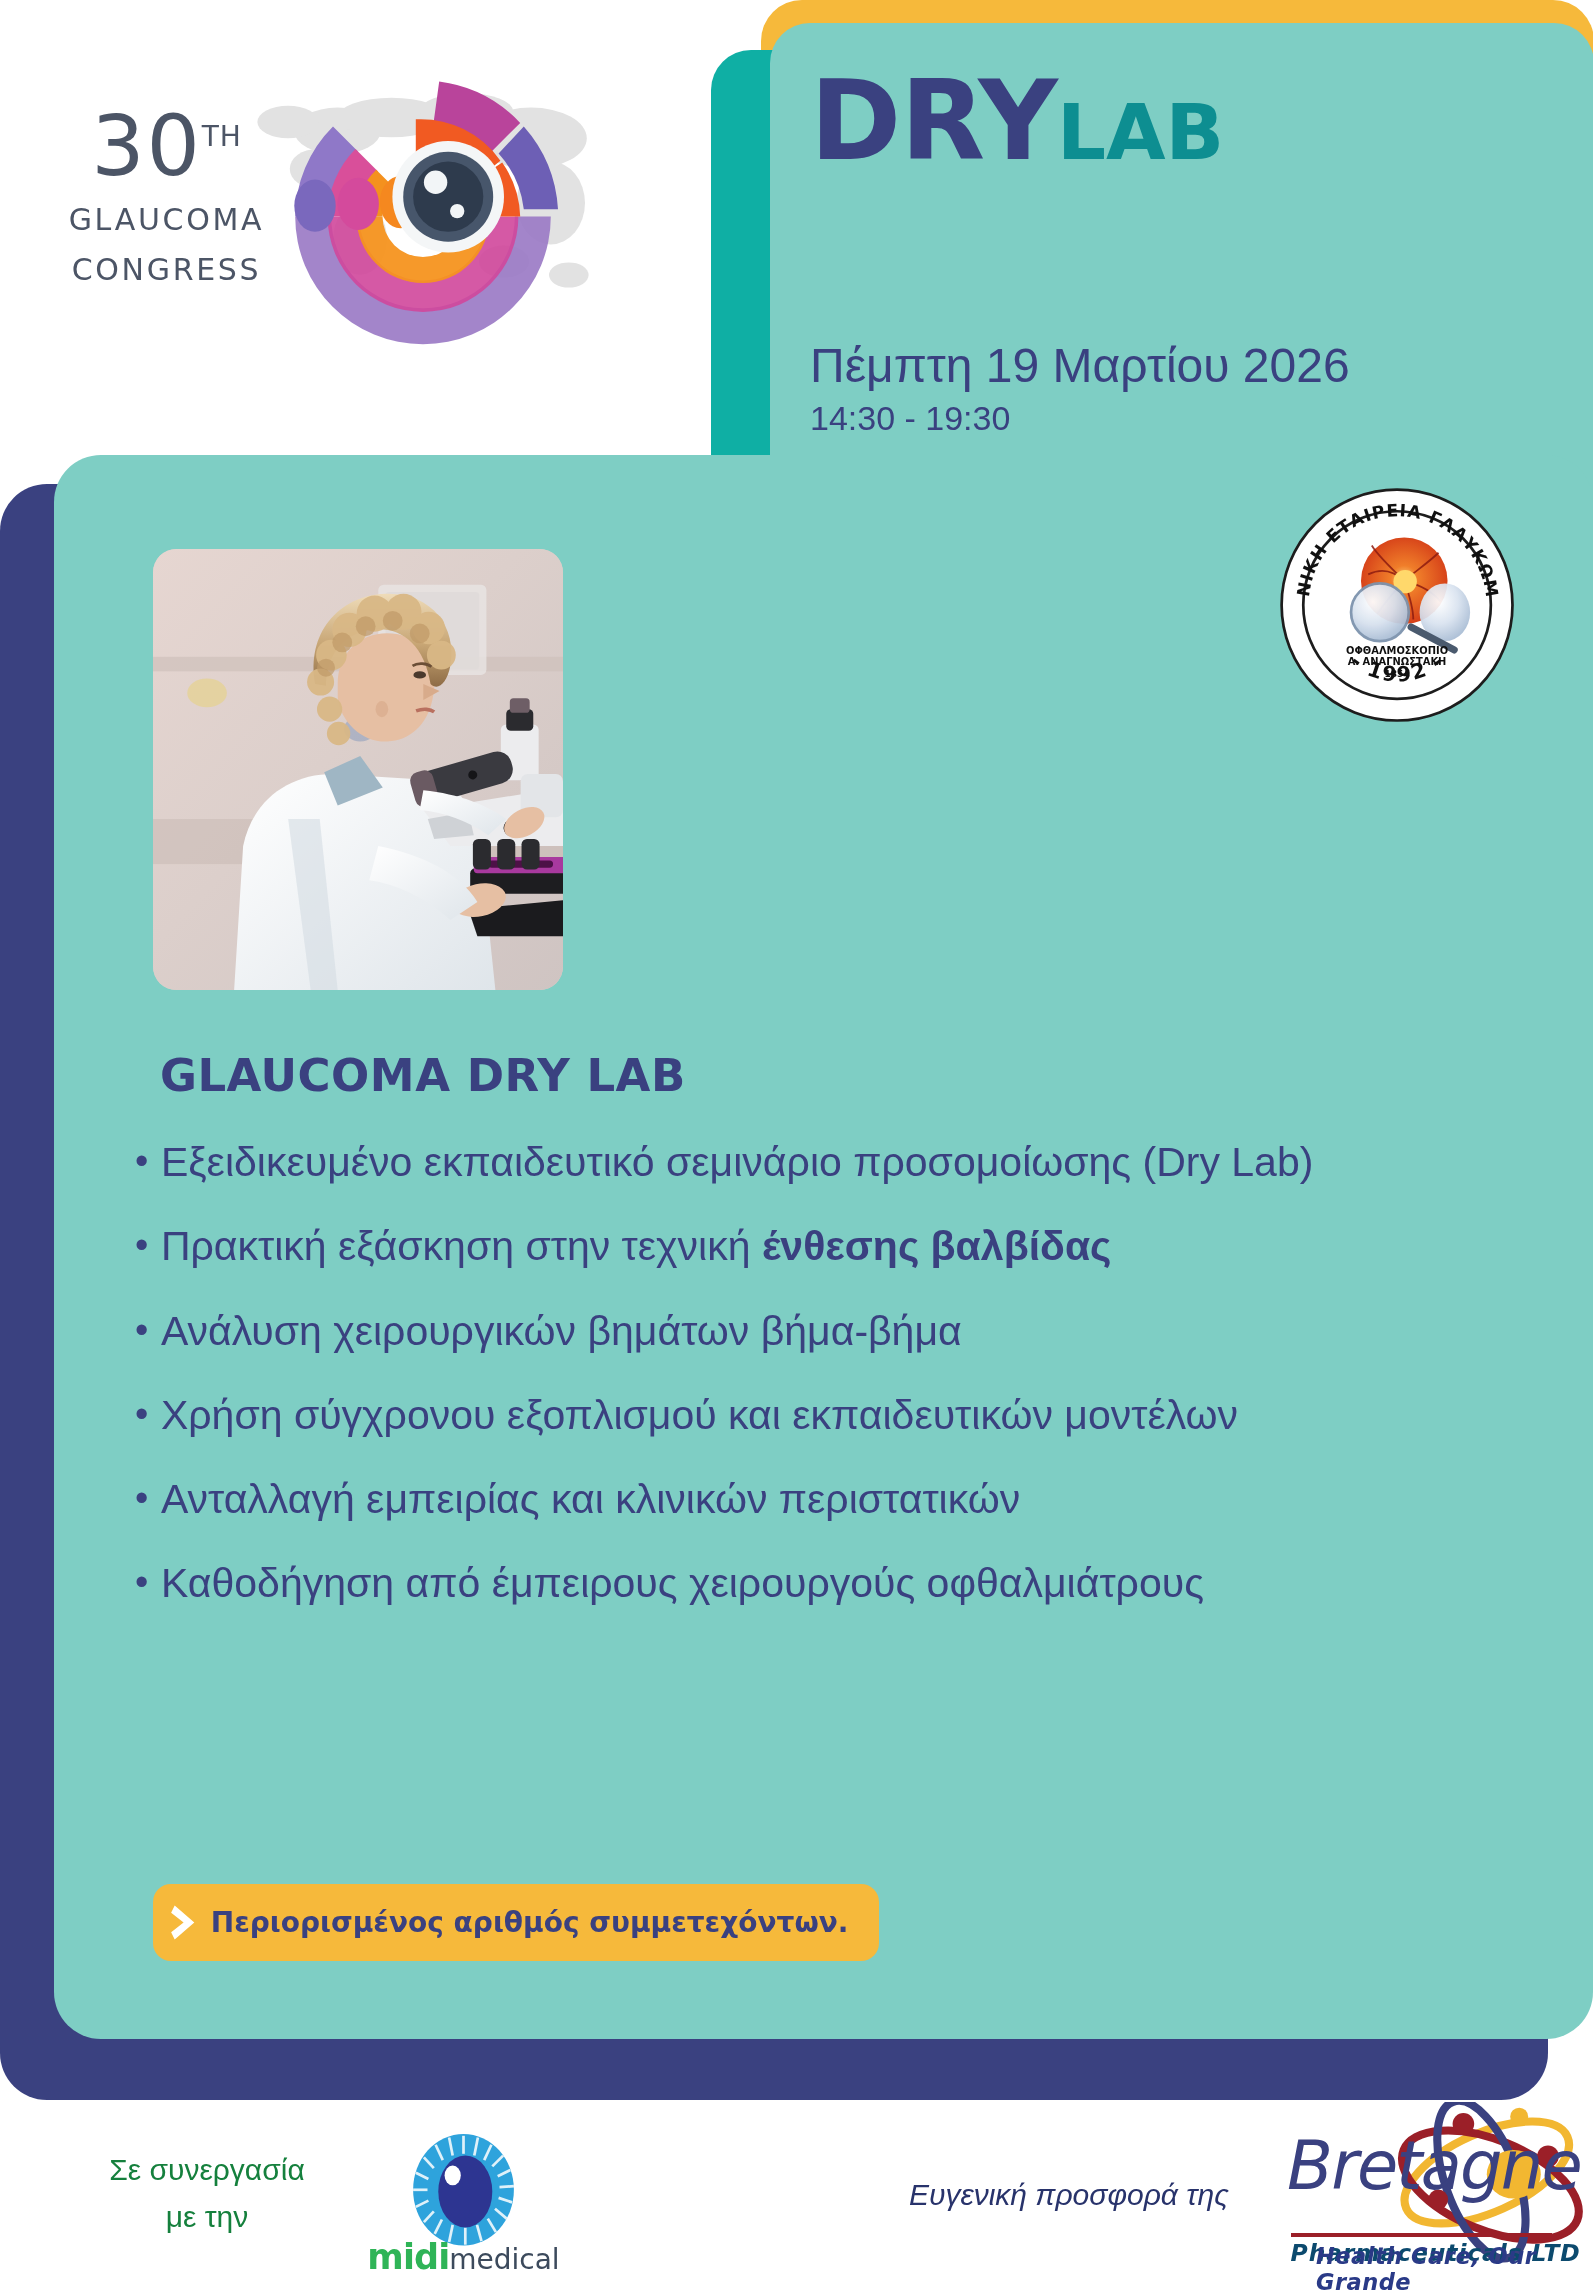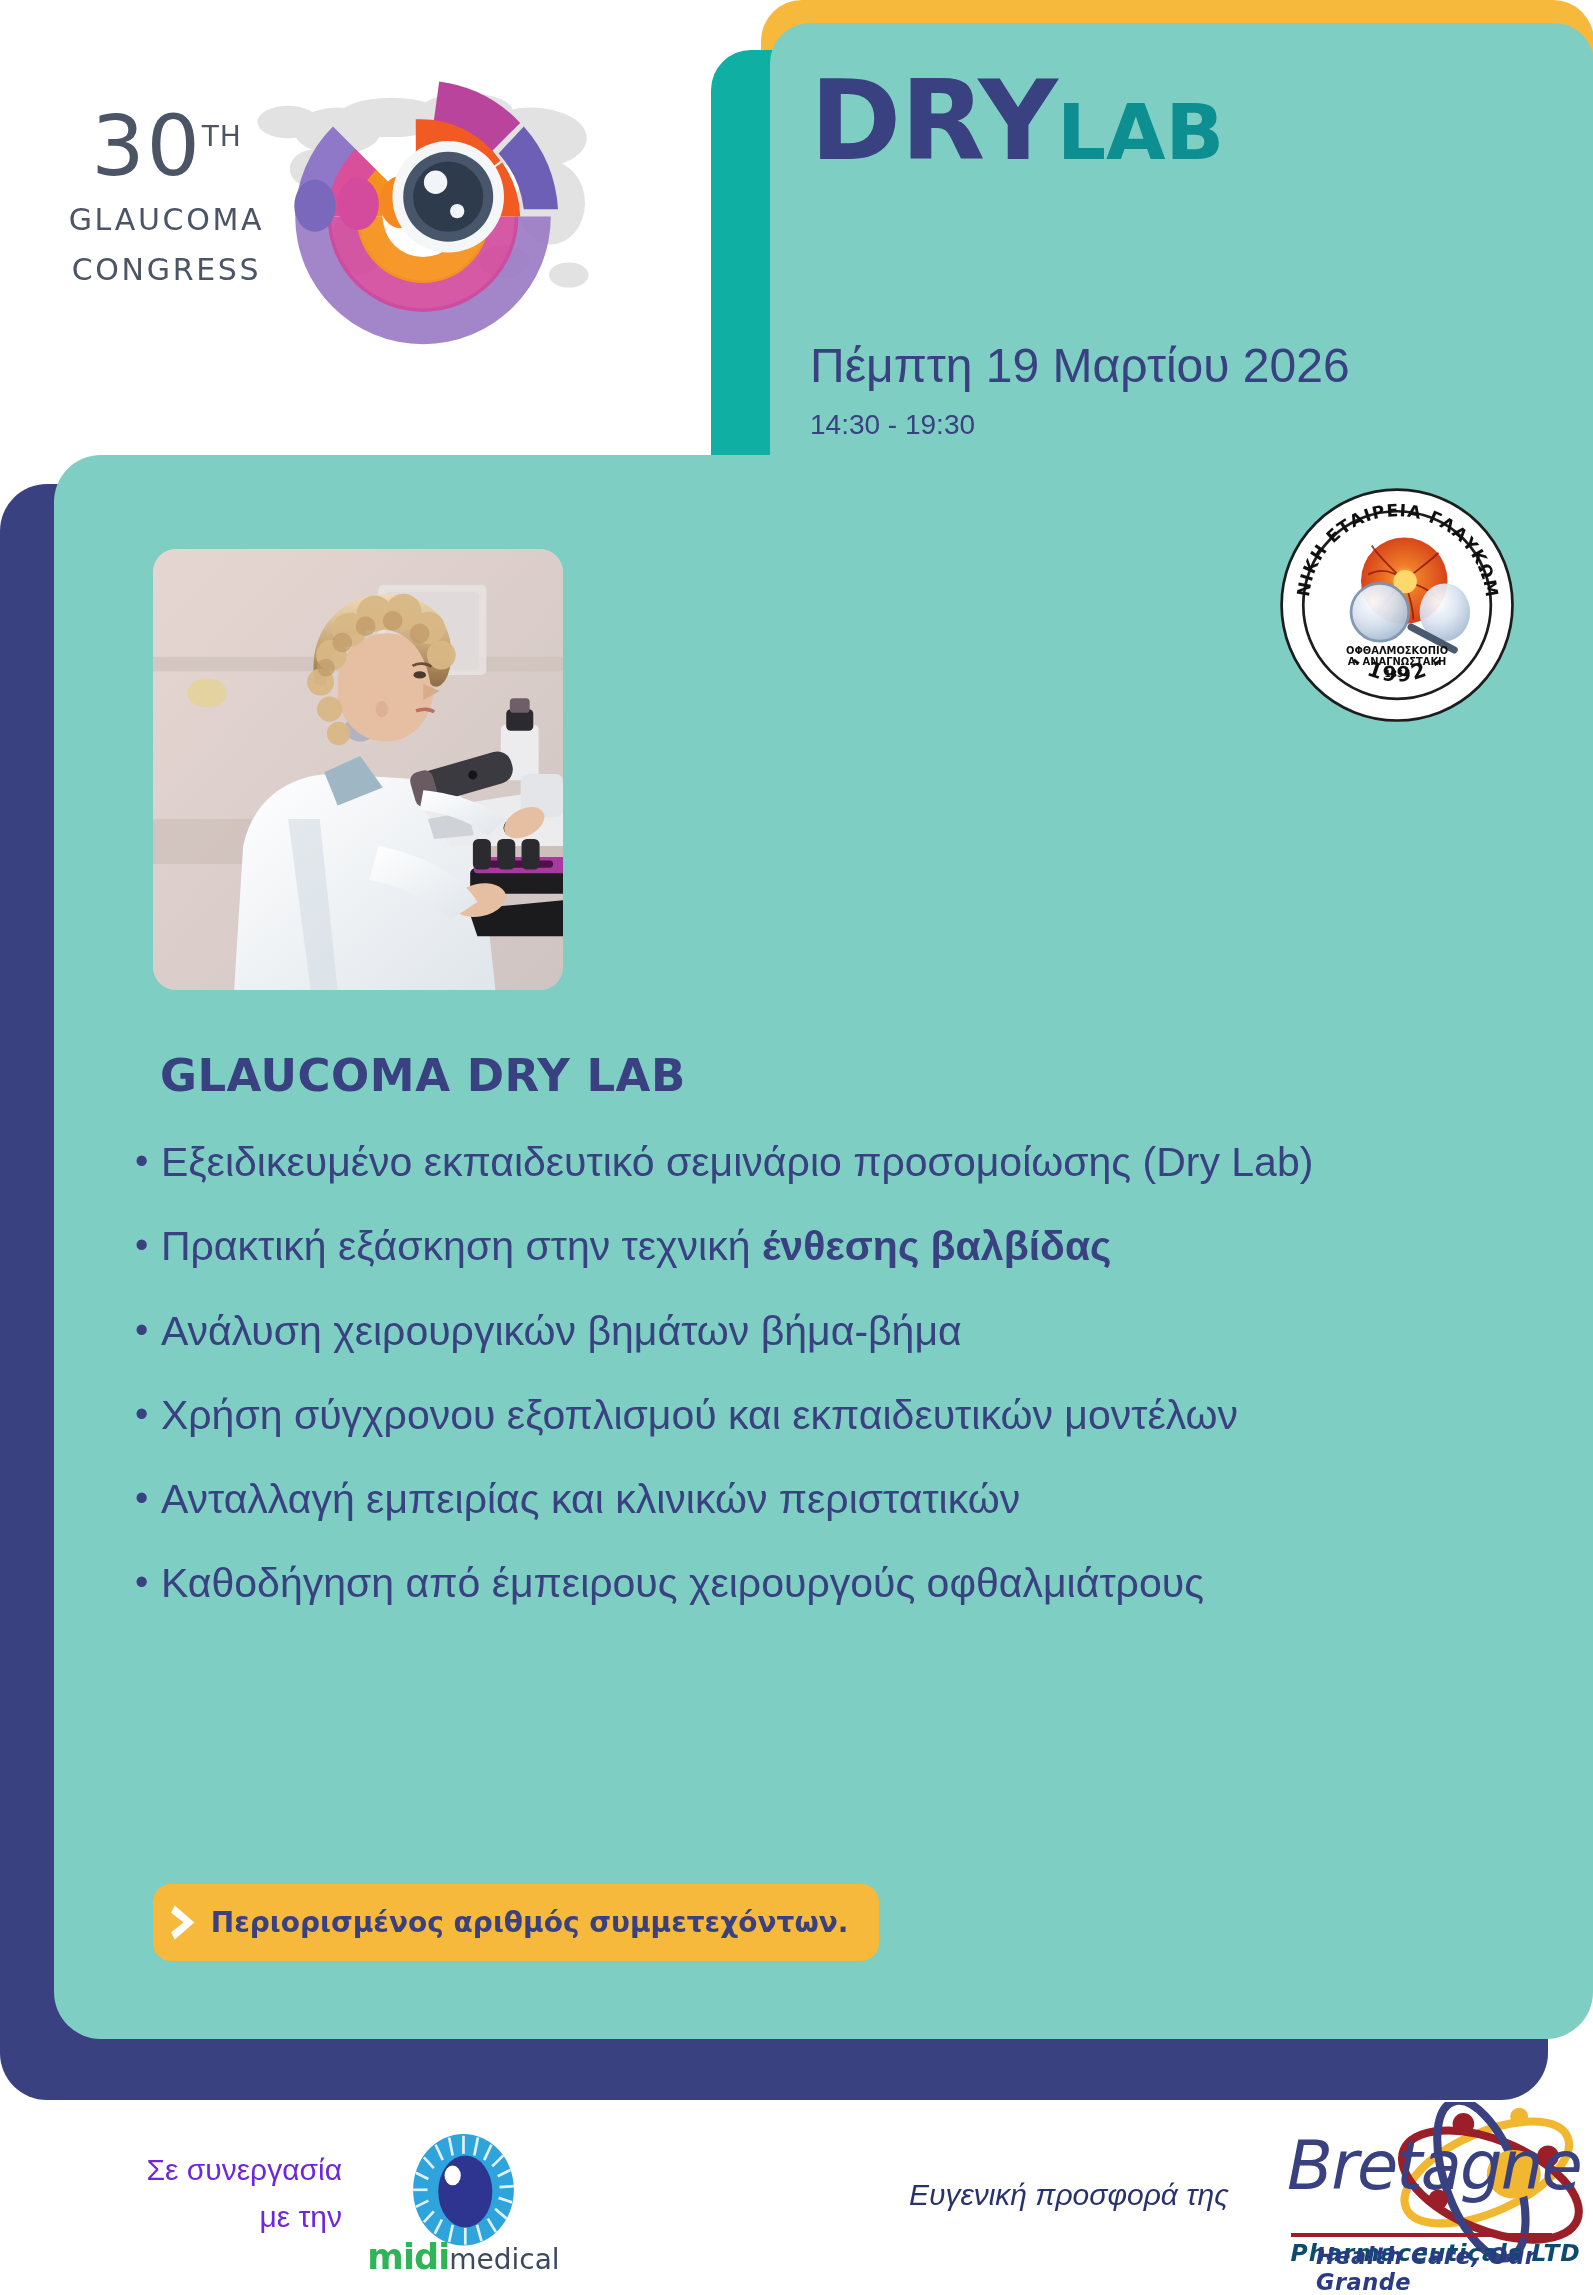--- a/index.html
+++ b/index.html
@@ -61,21 +61,21 @@
     font-family:"DejaVu Sans", sans-serif;
     font-size:110px;font-weight:700;color:#3a4180;letter-spacing:-0.9px;
   }
   .dry-lab-title .lab{
     font-family:"DejaVu Sans", sans-serif;
     font-size:77px;font-weight:700;color:#0d8e91;letter-spacing:0px;
   }
   .header-meta{position:absolute;left:810px;top:338px;width:774px;color:#3a4180;}
   .header-meta .date{font-size:48px;font-weight:400;letter-spacing:0px;line-height:1.18;}
   .header-meta .venue{font-size:42px;font-weight:700;line-height:1.25;margin-top:1.8px;}
-  .header-meta .time{font-size:28px;font-weight:400;line-height:1.25;margin-top:12px;}
+  .header-meta .time{font-size:34px;font-weight:400;line-height:1.25;margin-top:2px;}
 
   
   .society-seal{position:absolute;left:1278px;top:486px;width:239px;height:239px;}
 
   
   .photo{
     position:absolute;left:153px;top:549px;width:410px;height:441px;
     border-radius:23.4px;overflow:hidden;
     background:#d9cfc9;
   }
@@ -107,22 +107,22 @@
   }
   .badge .chev{flex:0 0 auto;width:31px;height:41px;margin-right:10.8px;}
   .badge .btxt{
     font-size:28px;font-weight:700;color:#3a4180;white-space:nowrap;
     font-family:"DejaVu Sans", sans-serif;
   }
 
   
   .footer-left{position:absolute;left:54px;top:2138px;width:558px;height:149px;}
   .footer-left .fl-text{
-    position:absolute;left:18px;top:9px;width:270px;text-align:right;
-    color:#6d28d9;font-size:30px;line-height:1.55;font-weight:400;
+    position:absolute;left:18px;top:9px;width:270px;text-align:center;
+    color:#15803d;font-size:30px;line-height:1.55;font-weight:400;
   }
   .midi-logo{position:absolute;left:297px;top:-4.5px;width:225px;height:158px;}
   .midi-logo .mword{
     position:absolute;left:0px;top:106px;width:225px;text-align:center;
     font-family:"DejaVu Sans", sans-serif;font-size:35px;line-height:1;
   }
   .midi-logo .mword .mi{color:#2fb457;font-weight:700;letter-spacing:-0.9px;}
   .midi-logo .mword .md{color:#3c4a5c;font-weight:400;font-size:28px;}
 
   .footer-right{position:absolute;left:909px;top:2138px;width:684px;height:153px;font-style:italic;}

